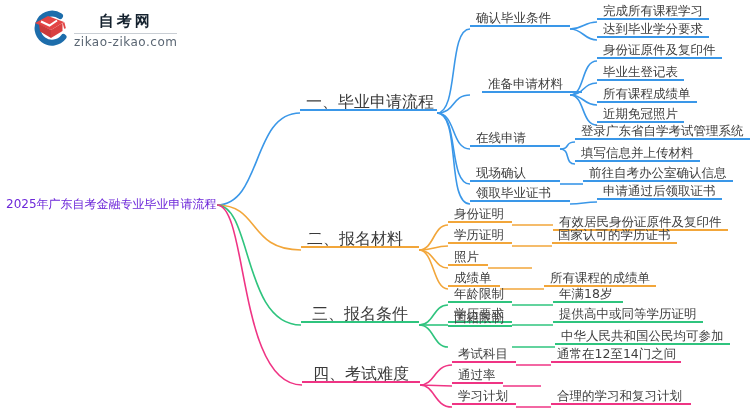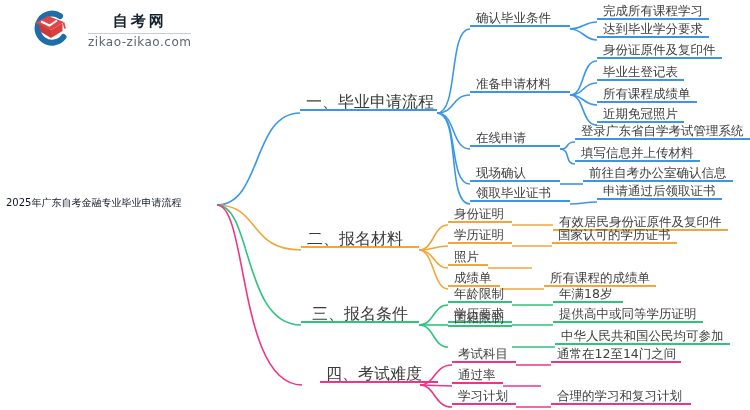--- a/index.html
+++ b/index.html
@@ -7,25 +7,25 @@
           font-family:"DejaVu Sans","Liberation Sans",sans-serif;}
   #wires{position:absolute;left:0;top:0;z-index:1;}
   .node{position:absolute;z-index:2;height:18px;line-height:18px;font-size:12.5px;color:#3d3d3d;
         padding:0 6px;border-bottom:2px solid #999;box-sizing:border-box;white-space:nowrap;
         background:transparent;}
   .blabel{font-size:16px;color:#3a3a3a;}
   .c-blue{border-color:#3a97e8;}
   .c-orange{border-color:#f2a63a;}
   .c-green{border-color:#2fc47e;}
   .c-pink{border-color:#ef3484;}
-  #root-topic{position:absolute;left:6px;top:196px;z-index:2;font-size:10px;color:#0f172a;
+  #root-topic{position:absolute;left:6px;top:196px;z-index:2;font-size:12px;color:#6d28d9;
         white-space:nowrap;}
   
   #logo{position:absolute;left:28px;top:10px;z-index:3;display:flex;align-items:center;}
-  #logo .txt{margin-left:20px;}
+  #logo .txt{margin-left:6px;}
   #logo .brand{font-size:15px;font-weight:bold;color:#14212e;letter-spacing:3px;text-align:center;}
   #logo .rule{height:1px;background:#c9ced4;margin:2px 0 1px 0;}
   #logo .dom{font-size:12px;color:#5a6673;letter-spacing:.5px;text-align:center;}
 </style>
 </head>
 <body>
 
 <div id="canvas">
 
   <svg id="wires" width="750" height="410" viewBox="0 0 750 410">
@@ -91,21 +91,21 @@
       <div class="brand">自考网</div>
       <div class="rule"></div>
       <div class="dom">zikao-zikao.com</div>
     </div>
   </div>
 
   <div id="root-topic">2025年广东自考金融专业毕业申请流程</div>
 
   <div class="node blabel c-blue" style="left:300px;top:93px;width:137px;text-align:center">一、毕业申请流程</div>
   <div class="node c-blue" style="left:470px;top:9px;width:100px">确认毕业条件</div>
-  <div class="node c-blue" style="left:470px;top:75px;width:100px">准备申请材料</div>
+  <div class="node c-blue" style="left:482px;top:75px;width:100px">准备申请材料</div>
   <div class="node c-blue" style="left:470px;top:129px;width:90px">在线申请</div>
   <div class="node c-blue" style="left:470px;top:164px;width:90px">现场确认</div>
   <div class="node c-blue" style="left:470px;top:184px;width:100px">领取毕业证书</div>
 
   <div class="node c-blue" style="left:597px;top:2px;width:112px">完成所有课程学习</div>
   <div class="node c-blue" style="left:597px;top:20px;width:112px">达到毕业学分要求</div>
   <div class="node c-blue" style="left:597px;top:41px;width:125px">身份证原件及复印件</div>
   <div class="node c-blue" style="left:597px;top:63px;width:87px">毕业生登记表</div>
   <div class="node c-blue" style="left:597px;top:85px;width:100px">所有课程成绩单</div>
   <div class="node c-blue" style="left:597px;top:105px;width:87px">近期免冠照片</div>
@@ -124,20 +124,20 @@
   <div class="node c-orange" style="left:544px;top:269px;width:112px">所有课程的成绩单</div>
 
   <div class="node blabel c-green" style="left:301px;top:305px;width:118px;text-align:center">三、报名条件</div>
   <div class="node c-green" style="left:448px;top:285px;width:64px">年龄限制</div>
   <div class="node c-green" style="left:448px;top:305px;width:64px">学历要求</div>
   <div class="node c-green" style="left:448px;top:309px;width:64px">国籍限制</div>
   <div class="node c-green" style="left:553px;top:285px;width:70px">年满18岁</div>
   <div class="node c-green" style="left:553px;top:305px;width:150px">提供高中或同等学历证明</div>
   <div class="node c-green" style="left:555px;top:327px;width:175px">中华人民共和国公民均可参加</div>
 
-  <div class="node blabel c-pink" style="left:320px;top:365px;width:118px;text-align:left">四、考试难度</div>
+  <div class="node blabel c-pink" style="left:302px;top:365px;width:118px;text-align:center">四、考试难度</div>
   <div class="node c-pink" style="left:452px;top:345px;width:64px">考试科目</div>
   <div class="node c-pink" style="left:452px;top:366px;width:51px">通过率</div>
   <div class="node c-pink" style="left:452px;top:387px;width:64px">学习计划</div>
   <div class="node c-pink" style="left:551px;top:345px;width:130px">通常在12至14门之间</div>
   <div class="node c-pink" style="left:551px;top:387px;width:140px">合理的学习和复习计划</div>
 
 </div>
 
 </body></html>

